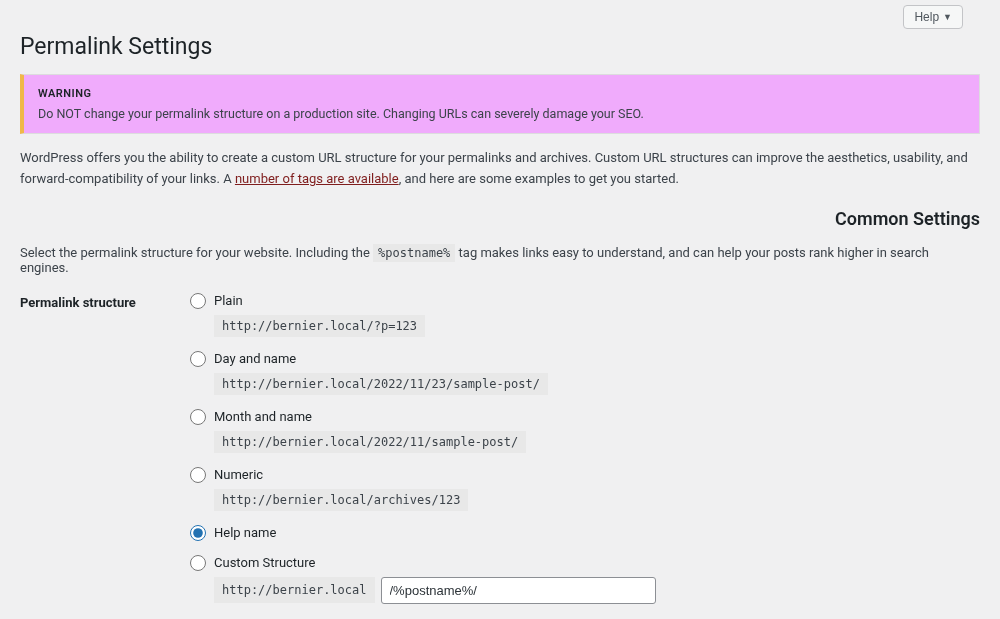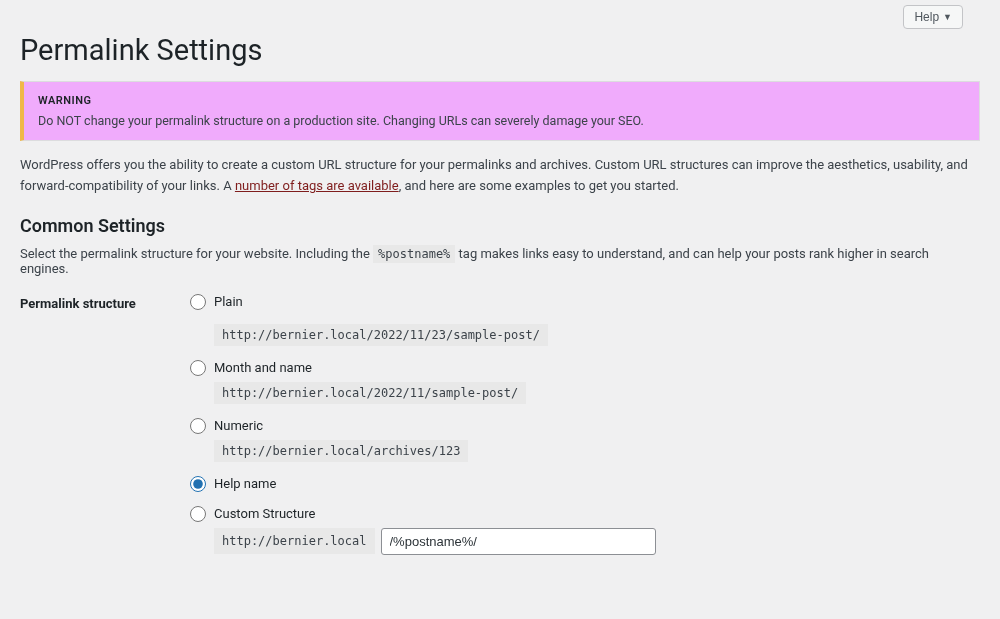--- a/index.html
+++ b/index.html
@@ -22,21 +22,21 @@
       padding: 4px 10px;
       font-size: 12px;
       color: #50575e;
       cursor: pointer;
       display: inline-flex;
       align-items: center;
       gap: 4px;
     }
     .help-btn .tri { font-size: 9px; }
     h1 {
-      font-size: 29px;
+      font-size: 23px;
       font-weight: 400;
       color: #1d2327;
       margin: 4px 0 14px 0;
     }
     .warning-box {
       background: #f0abfc;
       border: 1px solid #dcdcde;
       border-left: 4px solid #f0b849;
       padding: 12px 14px;
       margin-bottom: 14px;
@@ -55,21 +55,22 @@
     .intro {
       font-size: 13px;
       line-height: 1.6;
       margin-bottom: 14px;
     }
     .intro a { color: #7f1d1d; text-decoration: underline; }
     h2 {
       font-size: 18px;
       font-weight: 600;
       color: #1d2327;
-      margin: 18px 0 10px 0;
+      margin: 18px 0 16px 0;
+      text-align: right;
     }
     .subtext {
       font-size: 13px;
       margin-bottom: 18px;
     }
     code {
       font-family: Menlo, Monaco, Consolas, monospace;
       background: #e8e8e8;
       padding: 2px 5px;
       font-size: 12px;
@@ -164,23 +165,28 @@
 
 <div class="form-row">
   <div class="form-label">Permalink structure</div>
   <div class="form-content">
 
     <div class="radio-option">
       <div class="radio-line">
         <input type="radio" name="perm" style="">
         <label>Plain</label>
       </div>
-    </div>
-
-    <div class="radio-option">
+      <div class="example"><code>http://bernier.local/?p=123</code></div>
+    </div>
+
+    <div class="radio-option">
+      <div class="radio-line">
+        <input type="radio" name="perm" style="">
+        <label>Day and name</label>
+      </div>
       <div class="example"><code>http://bernier.local/2022/11/23/sample-post/</code></div>
     </div>
 
     <div class="radio-option">
       <div class="radio-line">
         <input type="radio" name="perm" style="">
         <label>Month and name</label>
       </div>
       <div class="example"><code>http://bernier.local/2022/11/sample-post/</code></div>
     </div>

